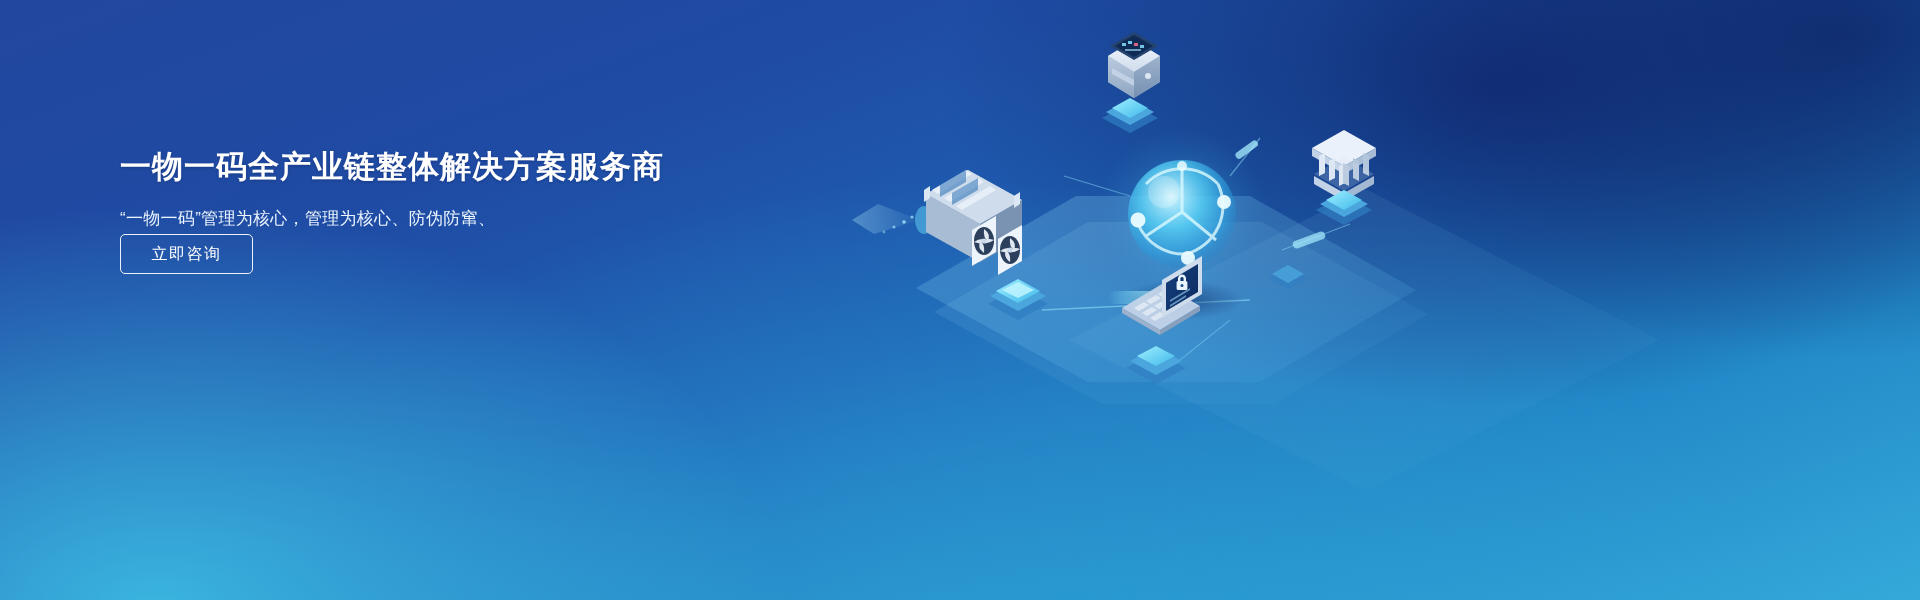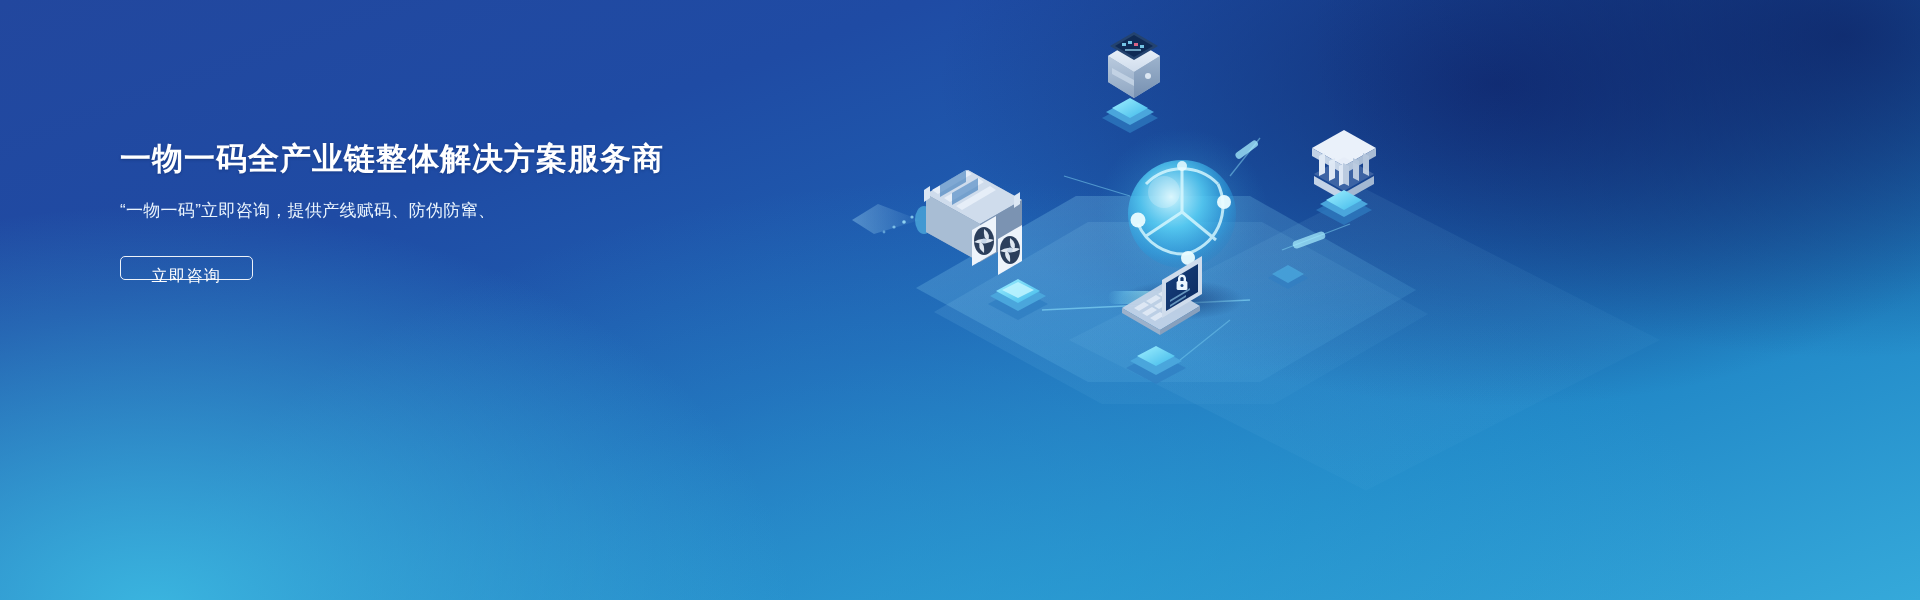--- a/index.html
+++ b/index.html
@@ -23,21 +23,21 @@
   }
   .banner::after{
     content:"";
     position:absolute; inset:0;
     background:radial-gradient(ellipse 760px 460px at 96% 6%, rgba(13,33,98,0.75) 0%, rgba(13,33,98,0) 70%);
     pointer-events:none;
   }
 
   
   .copy {
-    position:absolute; left:120px; top:136px;
+    position:absolute; left:120px; top:144px;
     width:620px; z-index:6;
   }
   .headline {
     font-size:31px;
     font-weight:bold;
     color:#ffffff;
     letter-spacing:1.0px;
     line-height:46px;
     white-space:nowrap;
     text-shadow:0 1px 3px rgba(6,26,70,0.32);
@@ -47,22 +47,21 @@
     font-size:17px;
     color:#eaf4fd;
     line-height:31px;
     letter-spacing:0.3px;
     font-weight:normal;
   }
   .sub div { white-space:nowrap; }
 
   .cta {
     display:block;
-    margin-top:30px;
-    width:133px; height:24px;
+    width:133px; height:40px;
     line-height:38px;
     text-align:center;
     border:1px solid rgba(255,255,255,0.92);
     border-radius:5px;
     background:transparent;
     color:#ffffff;
     font-size:16px;
     letter-spacing:1.5px;
     cursor:pointer;
     font-family:inherit;
@@ -75,21 +74,21 @@
 </head>
 <body>
 
 <div class="banner">
 
   <div class="copy">
 
     <h1 class="headline">一物一码全产业链整体解决方案服务商</h1>
 
     <div class="sub">
-      <div>“一物一码”立即咨询，提供产线赋码、防伪防窜、</div>
+      <div>“一物一码”管理为核心，管理为核心、防伪防窜、</div>
     </div>
 
     <button class="cta">立即咨询</button>
   </div>
 
   <div class="art">
     <svg viewBox="0 0 700 600" xmlns="http://www.w3.org/2000/svg">
       <defs>
         <linearGradient id="gPlat" x1="0" y1="0" x2="1" y2="1">
           <stop offset="0%" stop-color="#8fd3f2" stop-opacity="0.42"></stop>

